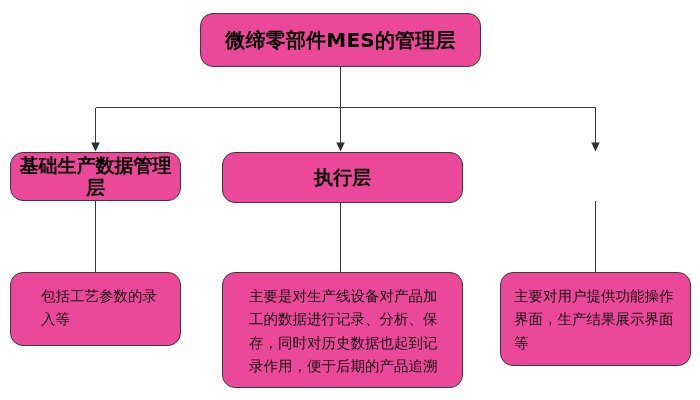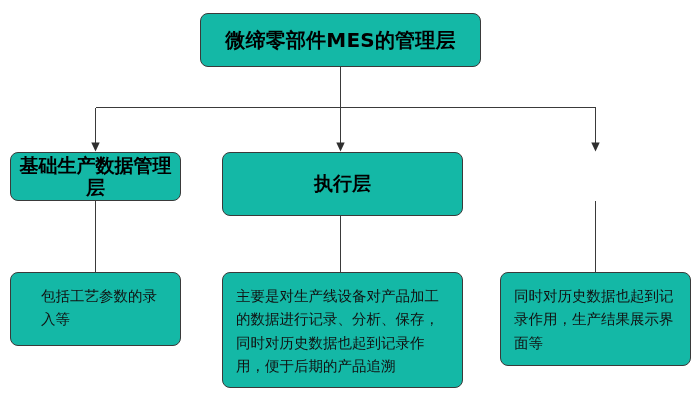--- a/index.html
+++ b/index.html
@@ -20,22 +20,22 @@
     left: 0;
     top: 0;
     width: 700px;
     height: 400px;
     pointer-events: none;
   }
   .node {
     position: absolute;
     box-sizing: border-box;
     border: 1.6px solid #3a3a3a;
-    border-radius: 8px;
-    background: #14b8a6;
+    border-radius: 13px;
+    background: #ec4899;
     color: #000000;
   }
   .node-center {
     display: flex;
     align-items: center;
     justify-content: center;
     text-align: center;
   }
   .node-para {
     display: block;
@@ -61,21 +61,21 @@
   #node-layer-0 {
     left: 10px;
     top: 152px;
     width: 171px;
     height: 49px;
   }
   #node-layer-1 {
     left: 222px;
     top: 152px;
     width: 241px;
-    height: 64px;
+    height: 51px;
   }
   #node-layer-2 {
     left: 500px;
     top: 152px;
     width: 191px;
     height: 49px;
   }
   .node-layer .label {
     font-size: 19px;
     font-weight: 700;
@@ -87,21 +87,21 @@
     top: 272px;
     width: 171px;
     height: 74px;
     padding: 12px 13px 0 30px;
   }
   #node-desc-1 {
     left: 222px;
     top: 272px;
     width: 241px;
     height: 116px;
-    padding: 12px 13px 0 13px;
+    padding: 12px 13px 0 26px;
   }
   #node-desc-2 {
     left: 500px;
     top: 272px;
     width: 191px;
     height: 94px;
     padding: 12px 13px 0 13px;
   }
   .node-desc .label {
     font-size: 14.5px;
@@ -149,16 +149,16 @@
     <span class="label">执行层</span>
   </div>
 
   <div class="node node-para node-desc" id="node-desc-0">
     <span class="label">包括工艺参数的录入等</span>
   </div>
   <div class="node node-para node-desc" id="node-desc-1">
     <span class="label">主要是对生产线设备对产品加工的数据进行记录、分析、保存，同时对历史数据也起到记录作用，便于后期的产品追溯</span>
   </div>
   <div class="node node-para node-desc" id="node-desc-2">
-    <span class="label">同时对历史数据也起到记录作用，生产结果展示界面等</span>
+    <span class="label">主要对用户提供功能操作界面，生产结果展示界面等</span>
   </div>
 
 </div>
 
 </body></html>

